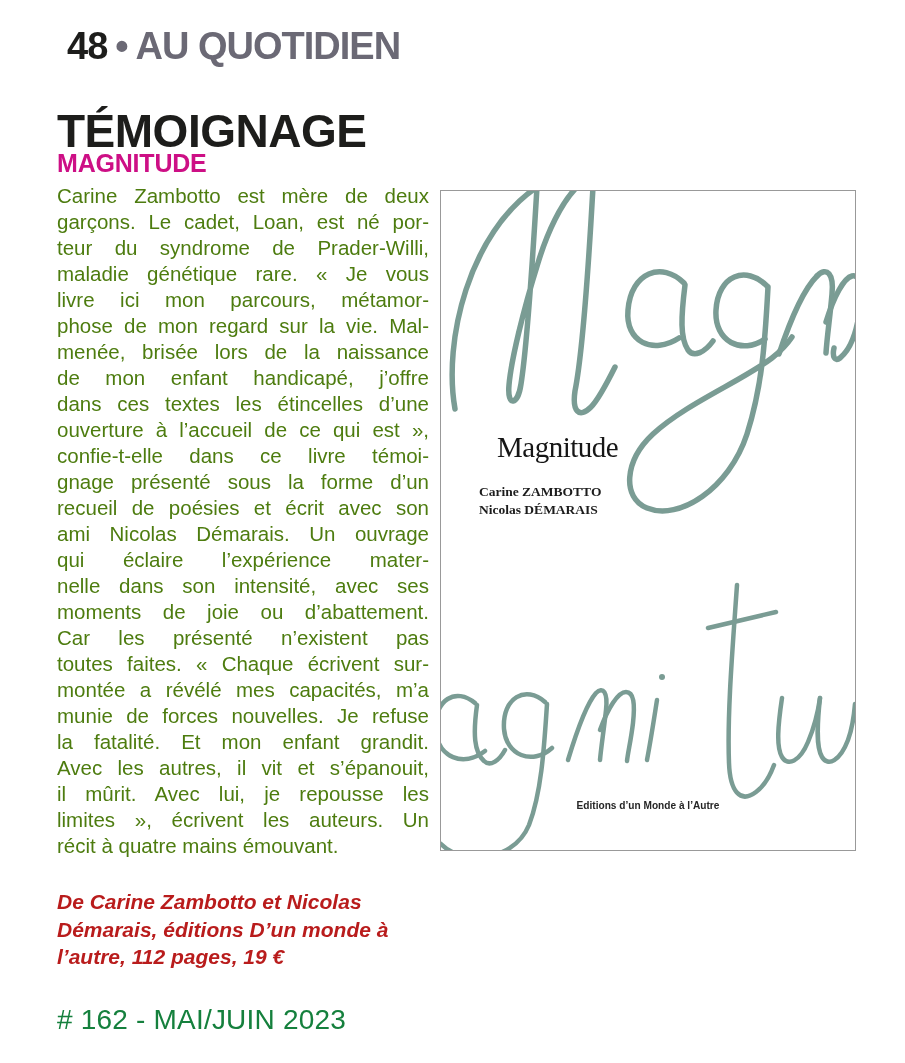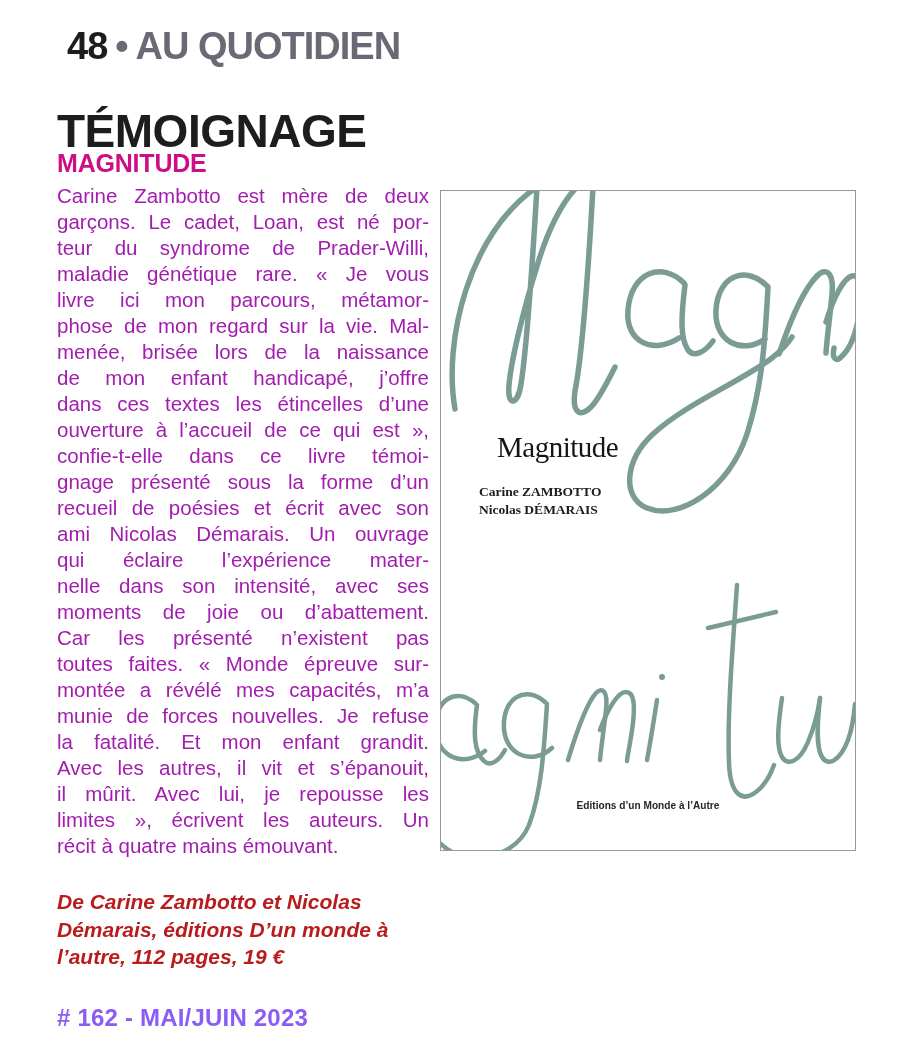--- a/index.html
+++ b/index.html
@@ -23,34 +23,34 @@
     position:absolute;left:57px;top:112px;margin:0;
     font-size:46px;font-weight:800;letter-spacing:-0.5px;line-height:38px;color:#1d1d1b;
   }
   .subtitle{
     position:absolute;left:57px;top:149px;margin:0;
     font-size:25px;font-weight:800;letter-spacing:-0.2px;line-height:28px;color:#cd0f85;
   }
   
   .article-body{
     position:absolute;left:57px;top:183px;width:372px;
-    font-size:20.5px;line-height:26px;color:#a21caf;
+    font-size:20.5px;line-height:26px;color:#4d7c0f;
   }
   .bl{text-align:justify;text-align-last:justify;}
   .bl.last{text-align-last:left;}
   .it{}
   
   .credit{
     position:absolute;left:57px;top:888px;width:372px;
     font-size:21px;font-style:italic;font-weight:600;line-height:27.5px;color:#b91c1c;
   }
   
   .page-footer{
     position:absolute;left:57px;top:1004px;
-    font-size:24px;font-weight:700;letter-spacing:0.2px;color:#8b5cf6;
+    font-size:28px;font-weight:400;letter-spacing:0.2px;color:#15803d;
   }
   
   .cover{
     position:absolute;left:440px;top:190px;width:416px;height:661px;
     background:#ffffff;border:1px solid #999999;box-sizing:border-box;overflow:hidden;
   }
   .cover svg{position:absolute;left:0;top:0;}
   .cover-title{
     position:absolute;left:56px;top:240px;
     font-family:"Liberation Serif","DejaVu Serif",serif;
@@ -90,21 +90,21 @@
     <div class="bl"><span class="it">dans ces textes les étincelles d’une</span></div>
     <div class="bl"><span class="it">ouverture à l’accueil de ce qui est</span><span> »,</span></div>
     <div class="bl"><span>confie-t-elle dans ce livre témoi-</span></div>
     <div class="bl"><span>gnage présenté sous la forme d’un</span></div>
     <div class="bl"><span>recueil de poésies et écrit avec son</span></div>
     <div class="bl"><span>ami Nicolas Démarais. Un ouvrage</span></div>
     <div class="bl"><span>qui éclaire l’expérience mater-</span></div>
     <div class="bl"><span>nelle dans son intensité, avec ses</span></div>
     <div class="bl"><span>moments de joie ou d’abattement.</span></div>
     <div class="bl"><span>Car les présenté n’existent pas</span></div>
-    <div class="bl"><span>toutes faites. « </span><span class="it">Monde épreuve sur-</span></div>
+    <div class="bl"><span>toutes faites. « </span><span class="it">Chaque écrivent sur-</span></div>
     <div class="bl"><span class="it">montée a révélé mes capacités, m’a</span></div>
     <div class="bl"><span class="it">munie de forces nouvelles. Je refuse</span></div>
     <div class="bl"><span class="it">la fatalité. Et mon enfant grandit.</span></div>
     <div class="bl"><span class="it">Avec les autres, il vit et s’épanouit,</span></div>
     <div class="bl"><span class="it">il mûrit. Avec lui, je repousse les</span></div>
     <div class="bl"><span class="it">limites</span><span> », écrivent les auteurs. Un</span></div>
     <div class="bl last"><span>récit à quatre mains émouvant.</span></div>
   </div>
 
 <div class="credit">

